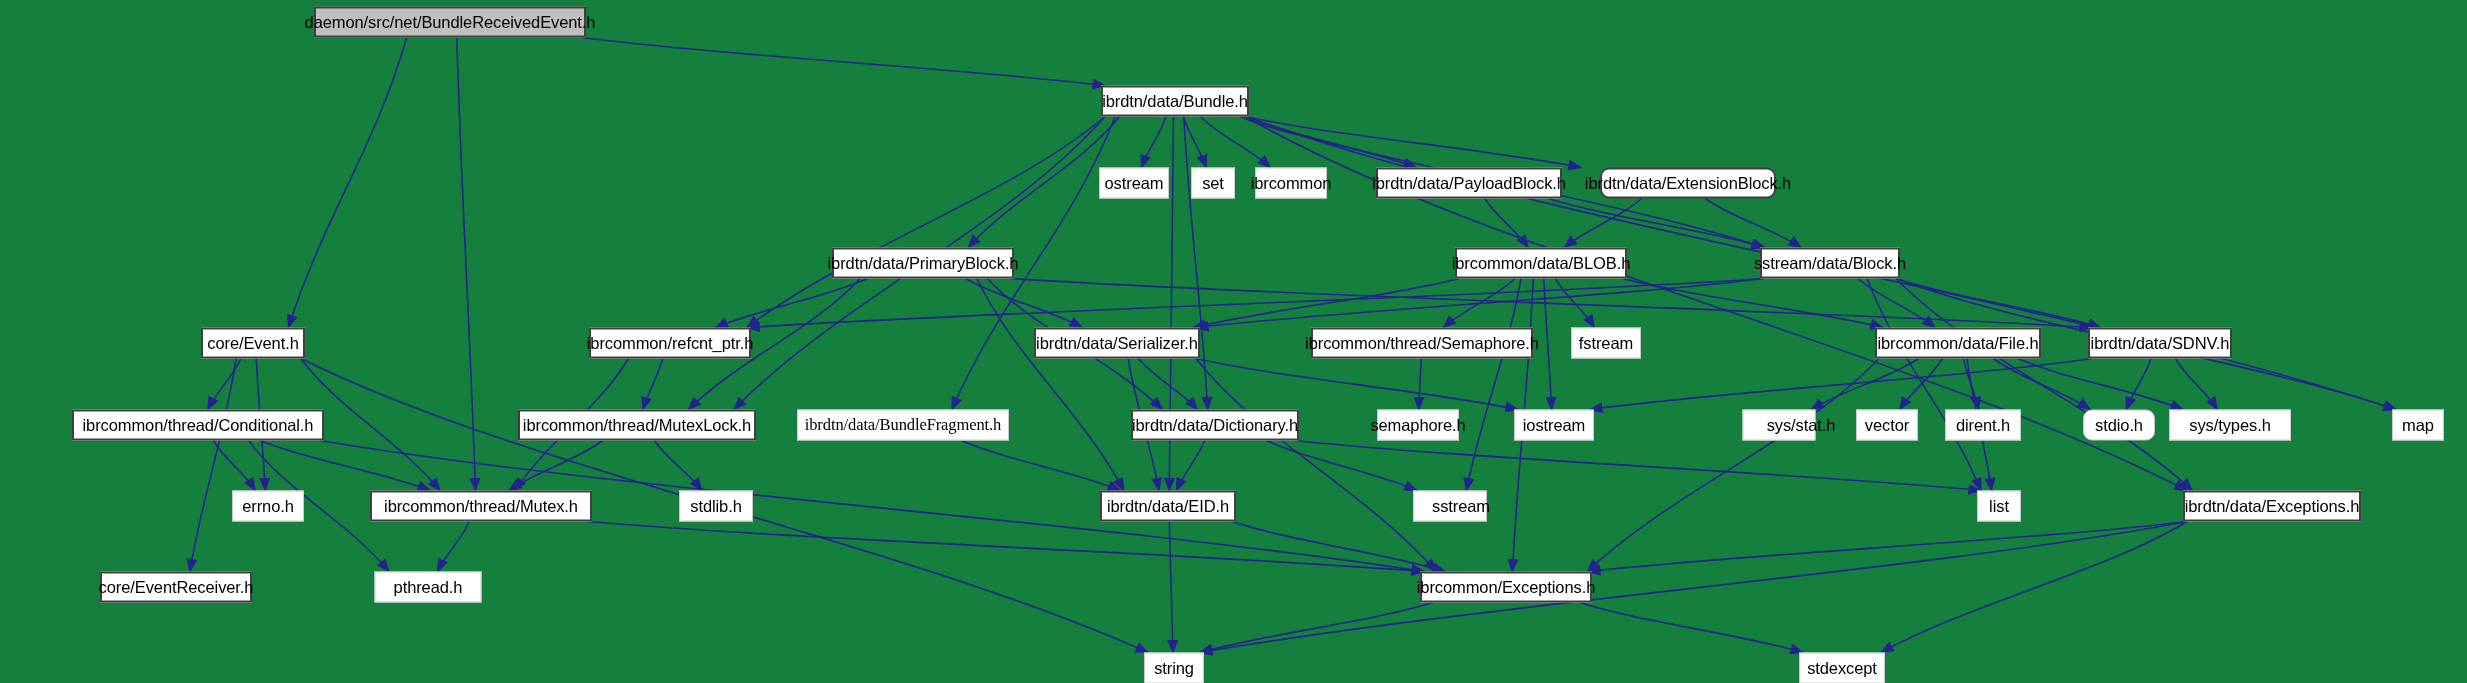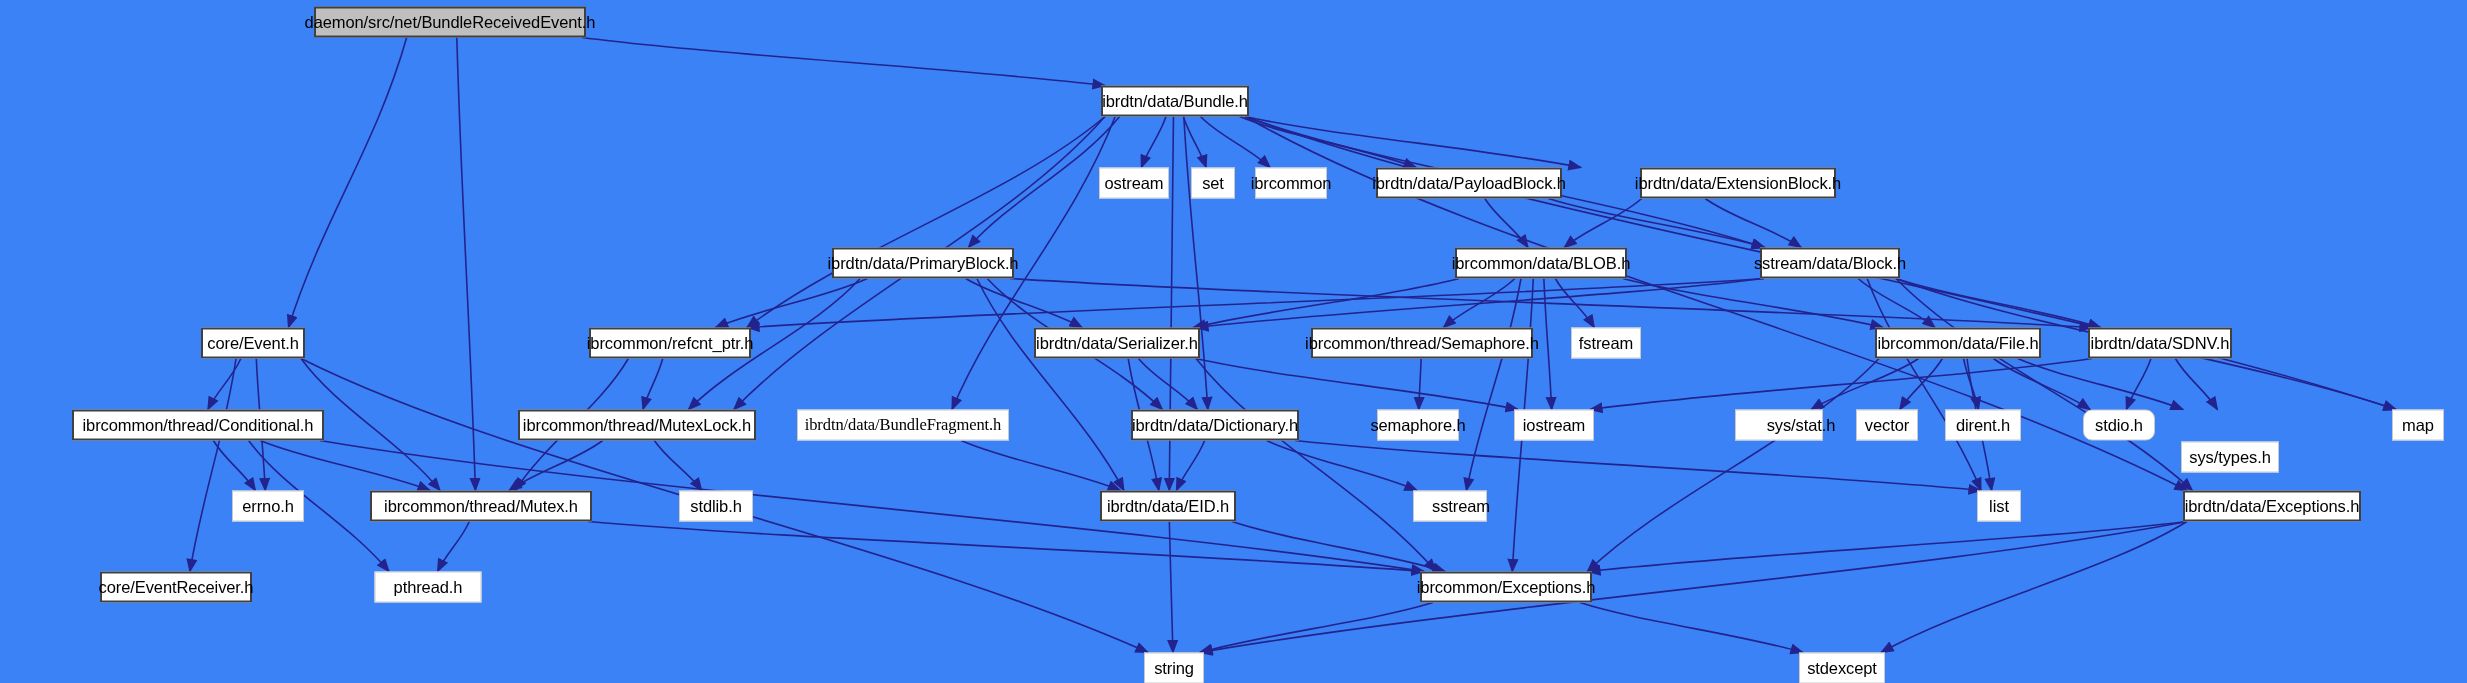--- a/index.html
+++ b/index.html
@@ -5,21 +5,21 @@
 <style>
   html, body {
     margin: 0;
     padding: 0;
     background: #ffffff;
   }
   #graph-root {
     position: relative;
     width: 2467px;
     height: 683px;
-    background: #3b82f6;
+    background: #15803d;
     font-family: "Liberation Sans", sans-serif;
     overflow: hidden;
   }
   #edge-layer {
     position: absolute;
     left: 0;
     top: 0;
     width: 2467px;
     height: 683px;
     pointer-events: none;
@@ -165,21 +165,21 @@
       </div>
       <div class="gnode " style="left: 1213px; top: 183px; width: 44px;">
         <span class="lbl">set</span>
       </div>
       <div class="gnode " style="left: 1291px; top: 183px; width: 72px;">
         <span class="lbl">ibrcommon</span>
       </div>
       <div class="gnode strong" style="left: 1469px; top: 183px; width: 186px;">
         <span class="lbl">ibrdtn/data/PayloadBlock.h</span>
       </div>
-      <div class="gnode strong" style="left: 1738px; top: 183px; width: 196px;">
+      <div class="gnode strong" style="left: 1688px; top: 183px; width: 176px; border-radius: 9px;">
         <span class="lbl">ibrdtn/data/ExtensionBlock.h</span>
       </div>
       <div class="gnode strong" style="left: 923px; top: 263px; width: 182px;">
         <span class="lbl">ibrdtn/data/PrimaryBlock.h</span>
       </div>
       <div class="gnode strong" style="left: 1541px; top: 263px; width: 172px;">
         <span class="lbl">ibrcommon/data/BLOB.h</span>
       </div>
       <div class="gnode strong" style="left: 1830px; top: 263px; width: 140px;">
         <span class="lbl">sstream/data/Block.h</span>
@@ -216,33 +216,33 @@
       </div>
       <div class="gnode strong" style="left: 1215px; top: 425px; width: 168px;">
         <span class="lbl">ibrdtn/data/Dictionary.h</span>
       </div>
       <div class="gnode " style="left: 1418px; top: 425px; width: 82px;">
         <span class="lbl">semaphore.h</span>
       </div>
       <div class="gnode " style="left: 1554px; top: 425px; width: 80px;">
         <span class="lbl">iostream</span>
       </div>
-      <div class="gnode " style="left: 1779px; top: 425px; width: 88px; padding-left: 44px;">
+      <div class="gnode " style="left: 1779px; top: 425px; width: 73px; padding-left: 44px;">
         <span class="lbl">sys/stat.h</span>
       </div>
       <div class="gnode " style="left: 1887px; top: 425px; width: 62px;">
         <span class="lbl">vector</span>
       </div>
       <div class="gnode " style="left: 1983px; top: 425px; width: 76px;">
         <span class="lbl">dirent.h</span>
       </div>
       <div class="gnode " style="left: 2119px; top: 425px; width: 72px; border-radius: 9px;">
         <span class="lbl">stdio.h</span>
       </div>
-      <div class="gnode " style="left: 2230px; top: 425px; width: 98px; margin-top: 32px;">
+      <div class="gnode " style="left: 2230px; top: 425px; width: 122px;">
         <span class="lbl">sys/types.h</span>
       </div>
       <div class="gnode " style="left: 2418px; top: 425px; width: 52px;">
         <span class="lbl">map</span>
       </div>
       <div class="gnode " style="left: 268px; top: 506px; width: 72px;">
         <span class="lbl">errno.h</span>
       </div>
       <div class="gnode strong" style="left: 481px; top: 506px; width: 222px;">
         <span class="lbl">ibrcommon/thread/Mutex.h</span>

